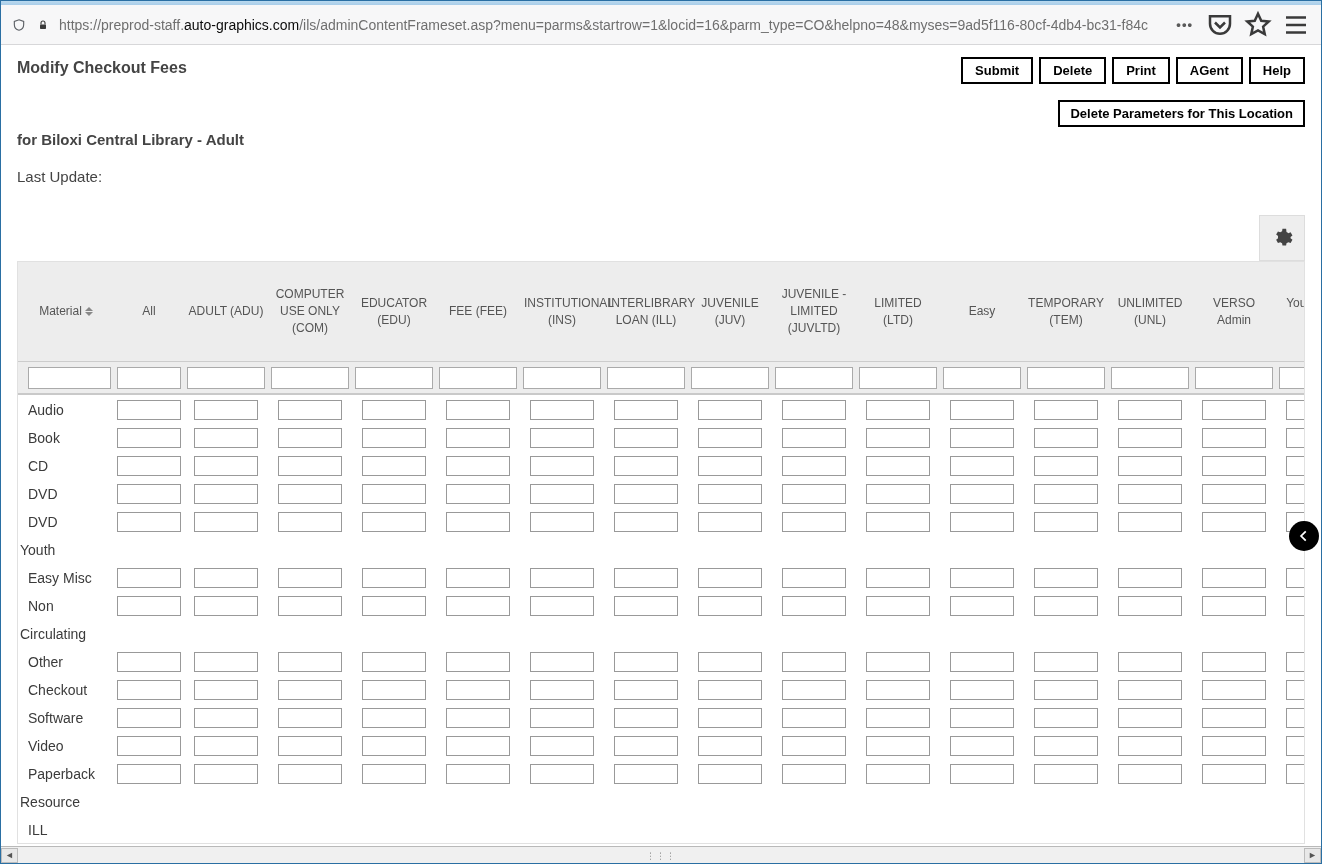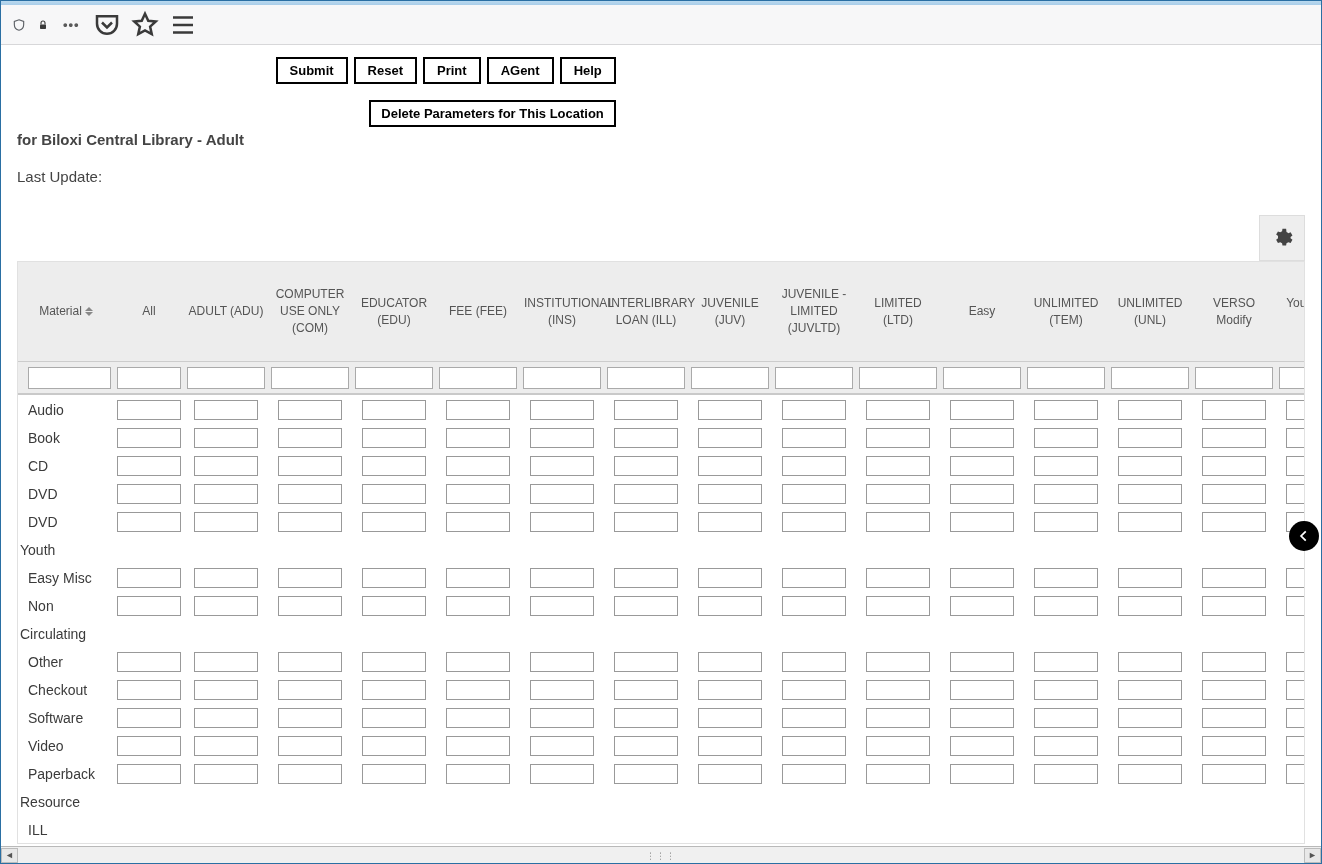--- a/index.html
+++ b/index.html
@@ -74,20 +74,23 @@
       <svg viewBox="0 0 24 24" fill="none" stroke="#5f6368" stroke-width="2">
           <path d="M12 3l8 3v5c0 5-3.5 9-8 10-4.5-1-8-5-8-10V6l8-3z"></path>
         </svg>
     </div>
     <div class="chip lock">
       <svg viewBox="0 0 24 24" fill="#3a3a3a">
           <rect x="6" y="11" width="12" height="9" rx="1.5"></rect>
           <path d="M8 11V8a4 4 0 118 0v3" fill="none" stroke="#3a3a3a" stroke-width="2.2"></path>
         </svg>
     </div>
+    <div class="url">
+      <span>https://preprod-staff.</span><span class="dom">auto-graphics.com</span><span>/ils/adminContentFrameset.asp?menu=parms&amp;startrow=1&amp;locid=16&amp;parm_type=CO&amp;helpno=48&amp;myses=9ad5f116-80cf-4db4-bc31-f84c</span>
+    </div>
     <span class="dots">•••</span>
     <div class="iconbtn">
       <svg viewBox="0 0 24 24" fill="none" stroke="#3a3a3a" stroke-width="2">
           <path d="M4 5h16v6a8 8 0 01-16 0V5z"></path>
           <path d="M8 10l4 4 4-4"></path>
         </svg>
     </div>
     <div class="iconbtn">
       <svg viewBox="0 0 24 24" fill="none" stroke="#3a3a3a" stroke-width="2">
           <path d="M12 3l2.6 5.6 6 .6-4.5 4.1 1.3 6-5.4-3-5.4 3 1.3-6L3.4 9.2l6-.6L12 3z"></path>
@@ -96,23 +99,26 @@
     <div class="iconbtn">
       <svg viewBox="0 0 24 24" stroke="#3a3a3a" stroke-width="2">
           <path d="M4 6h16M4 12h16M4 18h16"></path>
         </svg>
     </div>
   </div>
 
   <div class="content-outer">
     <div class="content-inner">
       <div class="page-head">
+        <div>
+          <h2>Modify Checkout Fees</h2>
+        </div>
         <div class="btns">
           <button class="btn">Submit</button>
-          <button class="btn">Reset</button>
+          <button class="btn">Delete</button>
           <button class="btn">Print</button>
           <button class="btn">AGent</button>
           <button class="btn">Help</button>
           <div style="flex-basis:100%; height:4px;"></div>
           <button class="btn wide">Delete Parameters for This Location</button>
         </div>
       </div>
       <div class="subhead">for Biloxi Central Library - Adult</div>
       <div class="lastupdate">Last Update:</div>
 
@@ -154,23 +160,23 @@
                 <th>ADULT (ADU)</th>
                 <th>COMPUTER USE ONLY (COM)</th>
                 <th>EDUCATOR (EDU)</th>
                 <th>FEE (FEE)</th>
                 <th>INSTITUTIONAL (INS)</th>
                 <th>INTERLIBRARY LOAN (ILL)</th>
                 <th>JUVENILE (JUV)</th>
                 <th>JUVENILE - LIMITED (JUVLTD)</th>
                 <th>LIMITED (LTD)</th>
                 <th>Easy</th>
-                <th>UNLIMITED (TEM)</th>
+                <th>TEMPORARY (TEM)</th>
                 <th>UNLIMITED (UNL)</th>
-                <th>VERSO Modify</th>
+                <th>VERSO Admin</th>
                 <th>Young Adult (YA)</th>
               </tr>
             </thead>
           <tbody id="tbody">
               <tr class="filter">
                 <td><input type="text" style=""></td>
                 <td><input type="text" style=""></td>
                 <td><input type="text" style=""></td>
                 <td><input type="text" style=""></td>
                 <td><input type="text" style=""></td>

